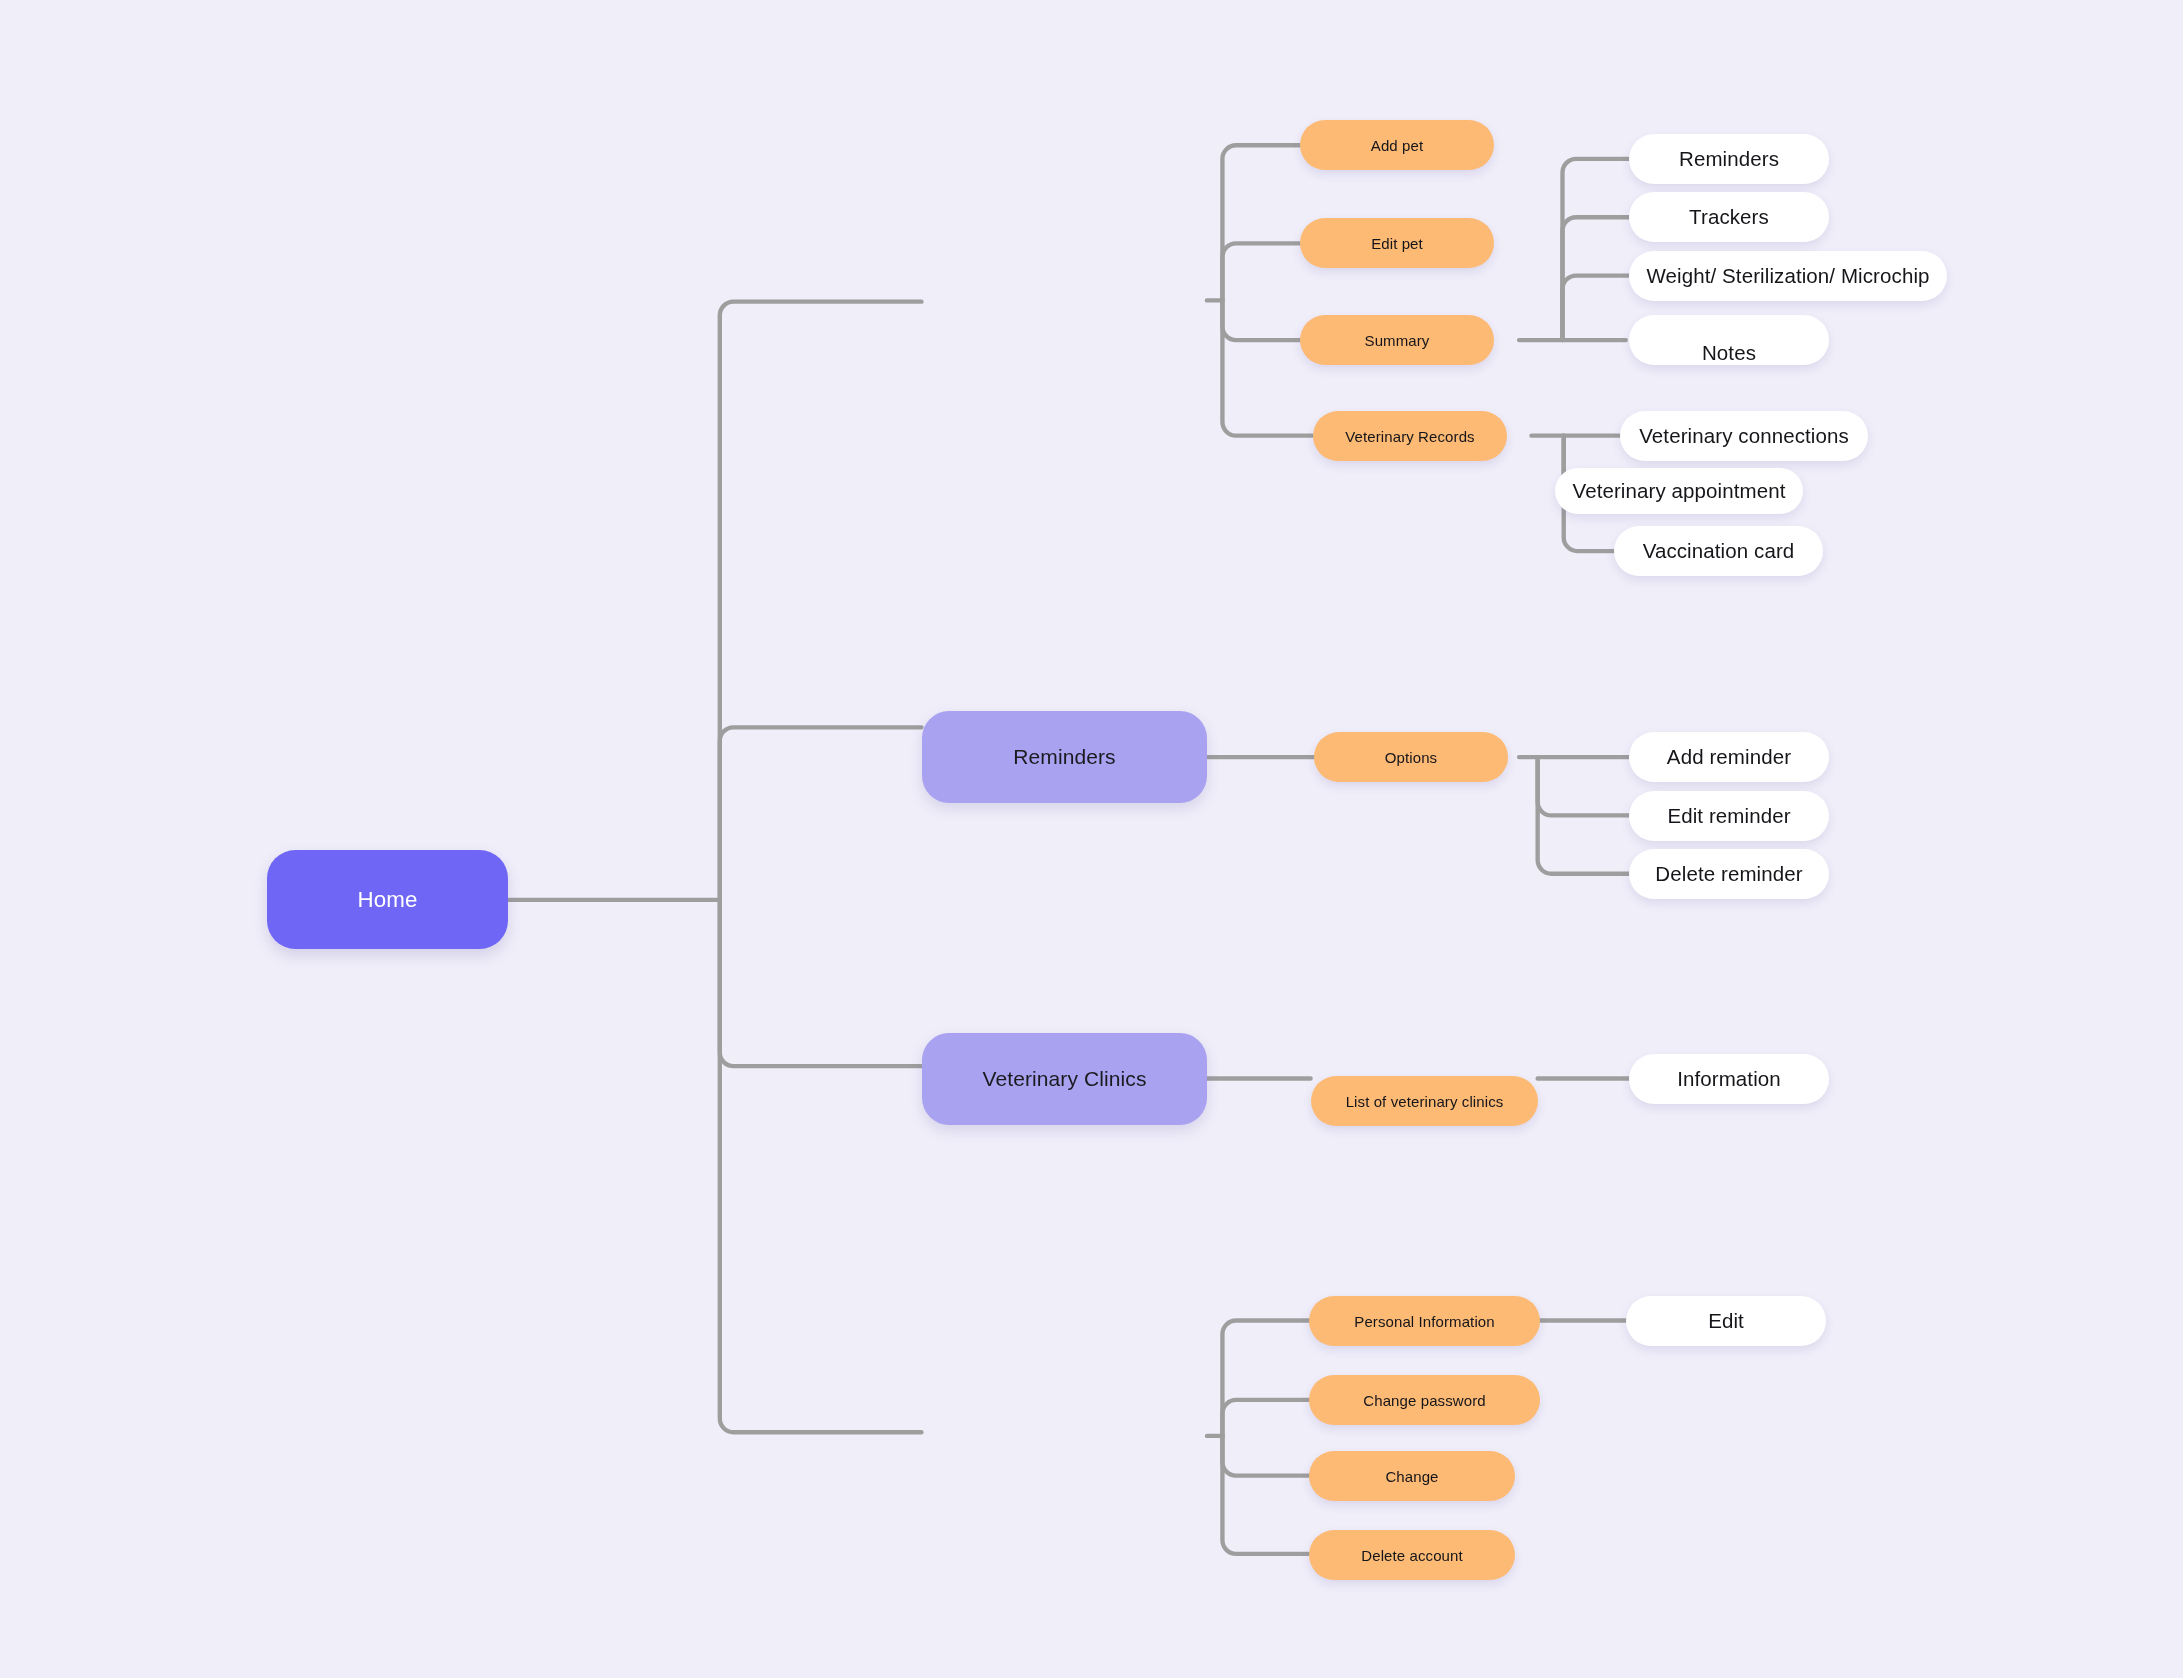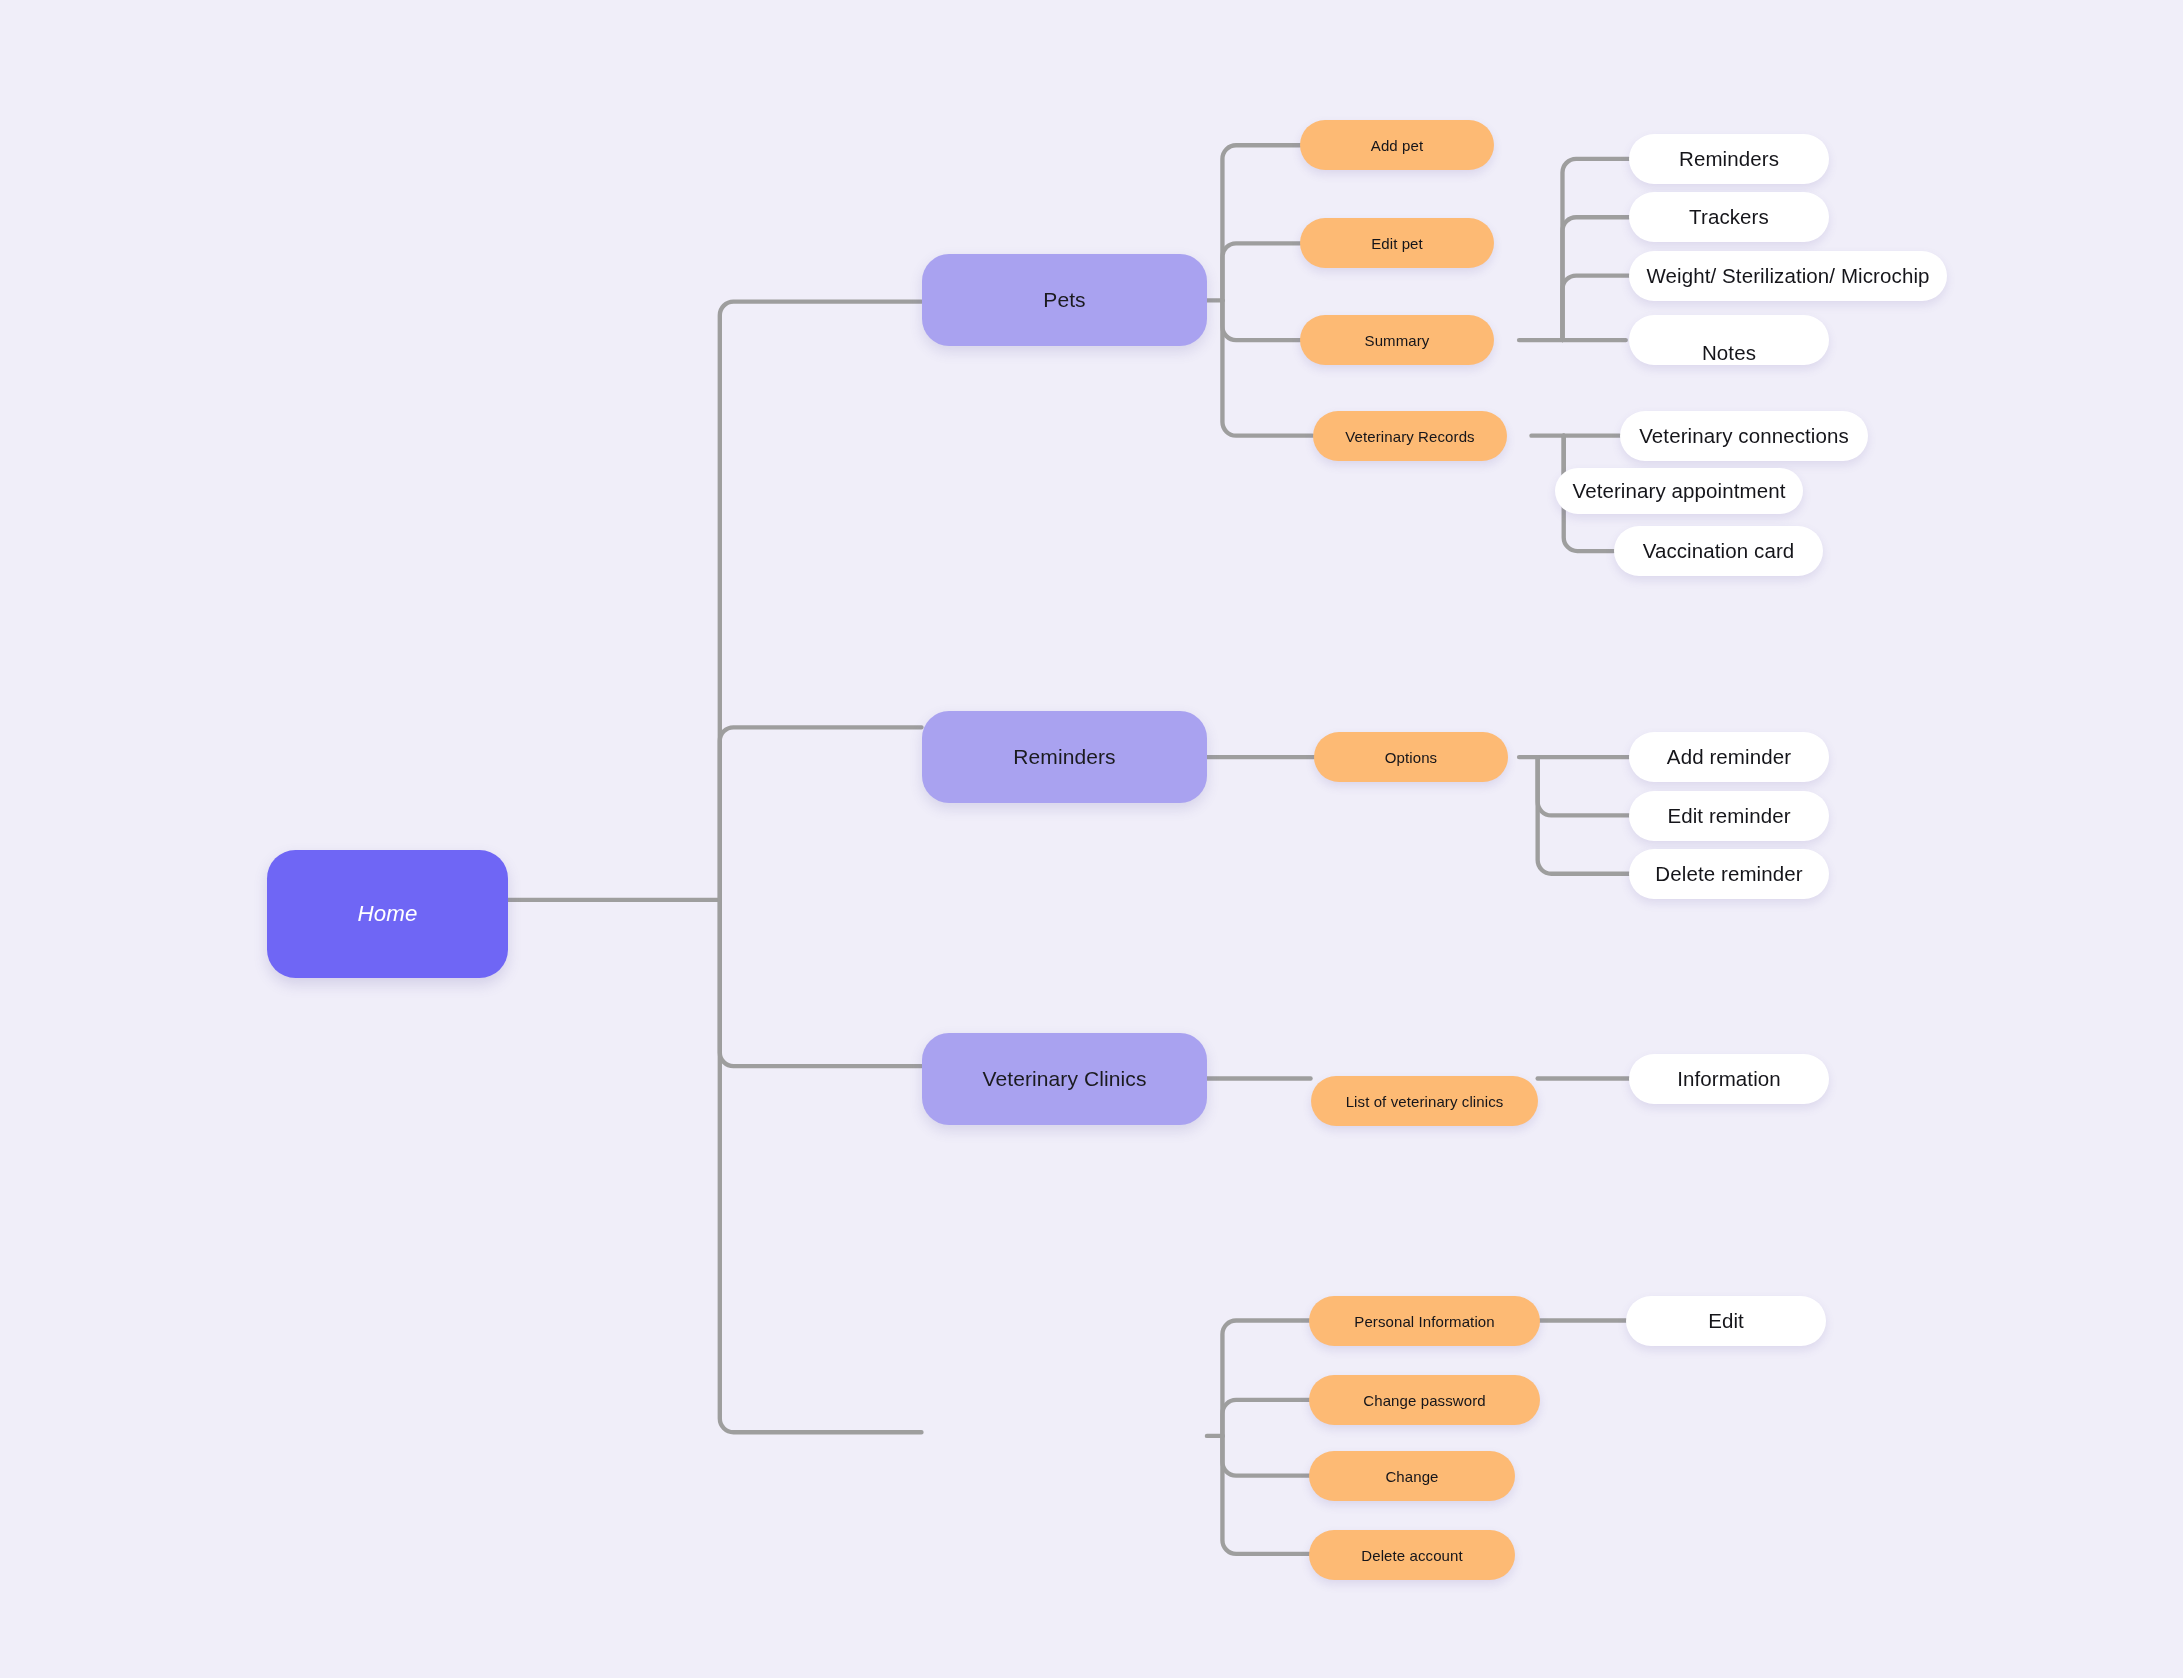--- a/index.html
+++ b/index.html
@@ -96,27 +96,24 @@
       <path d="M1945,2314 H1970"></path>
       <path d="M1970,2314 V2150 a22,22 0 0 1 22,-22 H2110"></path>
       <path d="M1970,2314 V2278 a22,22 0 0 1 22,-22 H2110"></path>
       <path d="M1970,2314 V2356 a22,22 0 0 0 22,22 H2110"></path>
       <path d="M1970,2314 V2482 a22,22 0 0 0 22,22 H2110"></path>
 
       <path d="M2482,2128 H2620"></path>
     </g>
   </svg>
 
-  <div class="node lvl1" style="left:267px;top:850px;width:241px;height:128px;font-style:italic;">
+  <div class="node lvl1" style="left:267px;top:850px;width:241px;height:99px;">
     <span>Home</span>
   </div>
 
-  <div class="node lvl2" style="left:922px;top:254px;width:285px;height:92px;">
-    <span>Pets</span>
-  </div>
 
   <div class="node lvl2" style="left:922px;top:711px;width:285px;height:92px;">
     <span>Reminders</span>
   </div>
 
   <div class="node lvl2" style="left:922px;top:1033px;width:285px;height:92px;">
     <span>Veterinary Clinics</span>
   </div>
 
 

